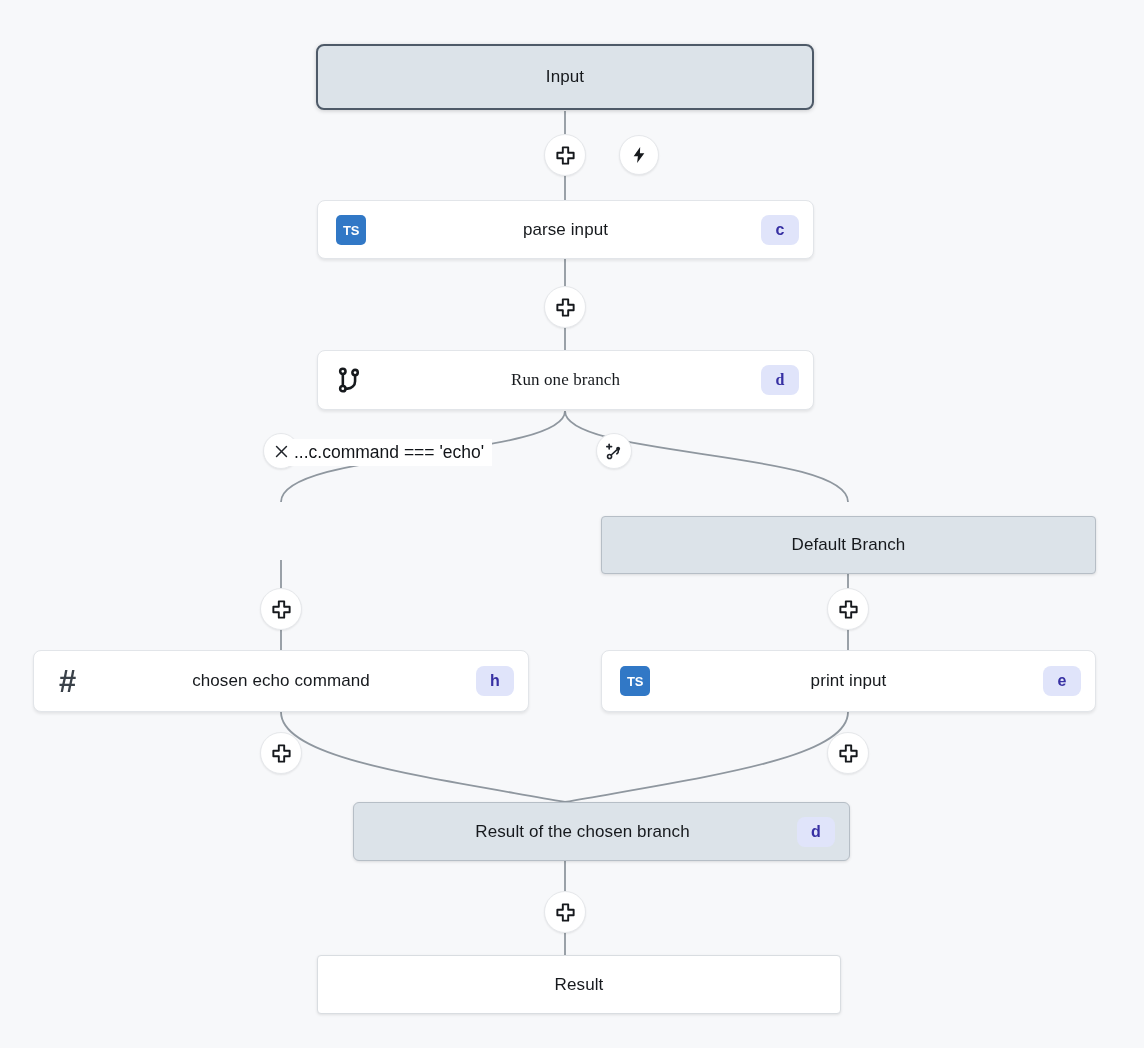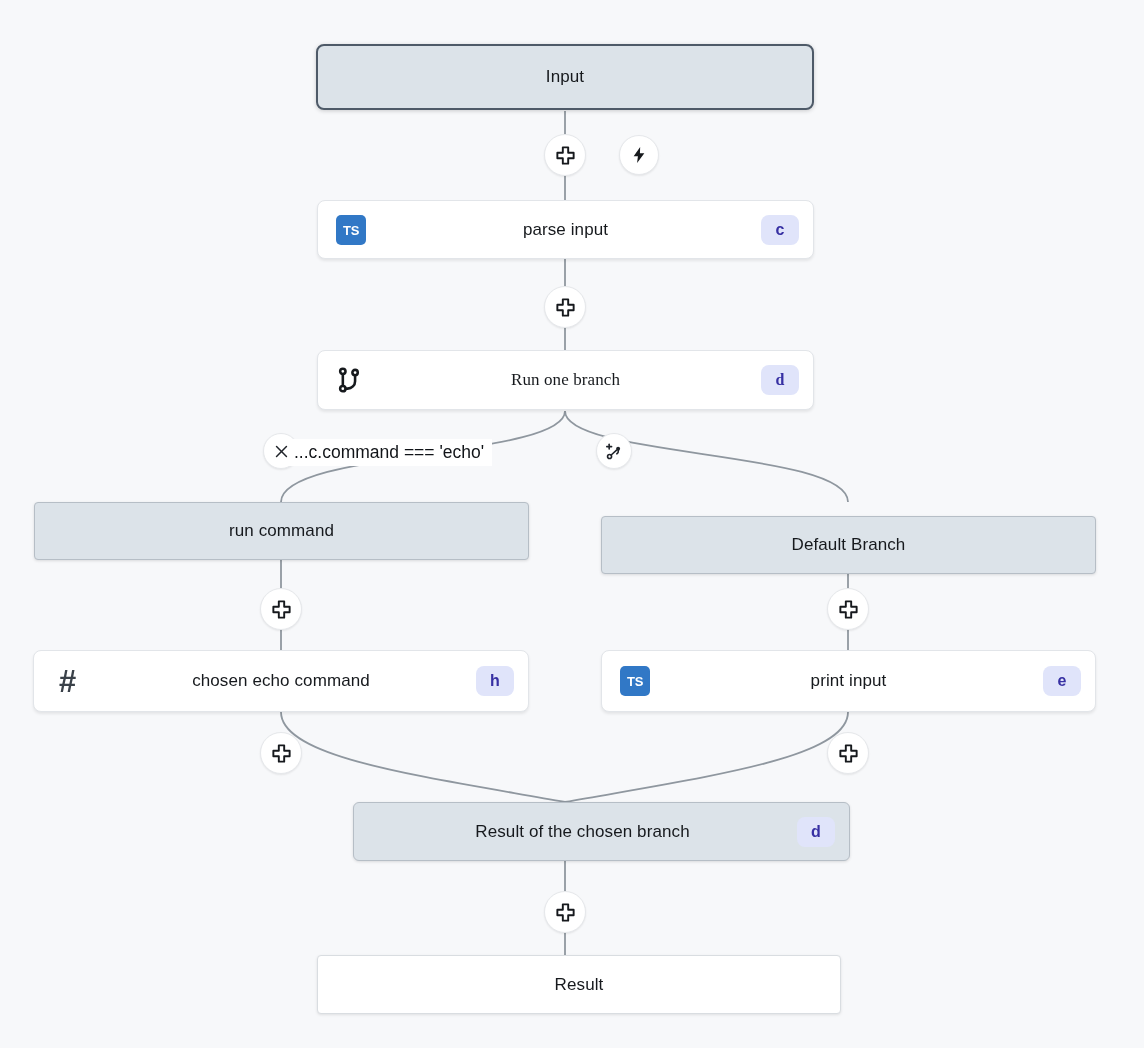--- a/index.html
+++ b/index.html
@@ -112,23 +112,20 @@
     <svg width="19" height="19" viewBox="0 0 20 20" fill="none" stroke="#1f2329" stroke-width="1.7" stroke-linecap="round">
       <line x1="4.4" y1="2.4" x2="4.4" y2="7.4"></line>
       <line x1="1.9" y1="4.9" x2="6.9" y2="4.9"></line>
       <circle cx="4.8" cy="15.2" r="2.1"></circle>
       <line x1="6.5" y1="13.7" x2="12.2" y2="8.6"></line>
       <circle cx="13.8" cy="7" r="2.1" fill="#1f2329" stroke="none"></circle>
       <path d="M14 9.1 c0.2 1.6 -0.5 2.7 -1.5 3.3"></path>
     </svg>
   </div>
 
-  <div class="node gray-box" style="left:34px;top:502px;width:495px;height:58px;">
-    <div class="title">run command</div>
-  </div>
 
   <div class="circle-btn plus-btn" style="left:260px;top:588px;">
     <svg width="23" height="23" viewBox="0 0 24 24">
       <path d="M9.2 3.5 h5.6 v5.7 h5.7 v5.6 h-5.7 v5.7 H9.2 v-5.7 H3.5 V9.2 h5.7 Z" fill="#ffffff" stroke="#16191d" stroke-width="2" stroke-linejoin="round"></path>
     </svg>
   </div>
 
   <div class="node white-node" style="left:33px;top:650px;width:496px;height:62px;">
     <div class="node-icon-slot">
       <div class="hash-icon">#</div>

